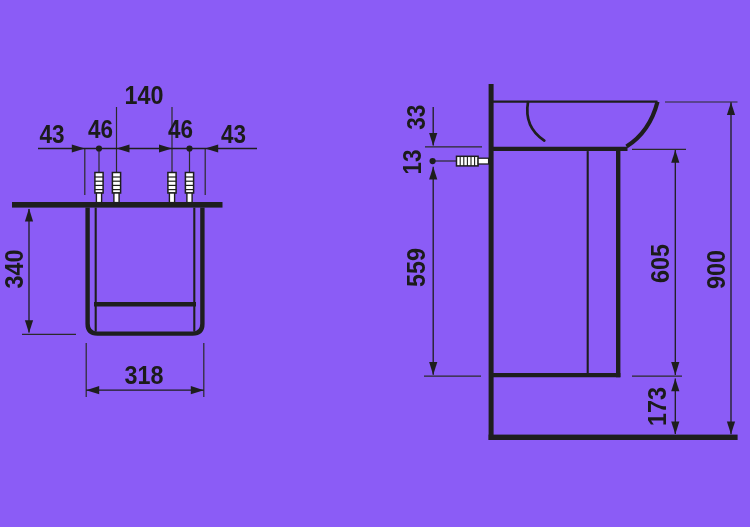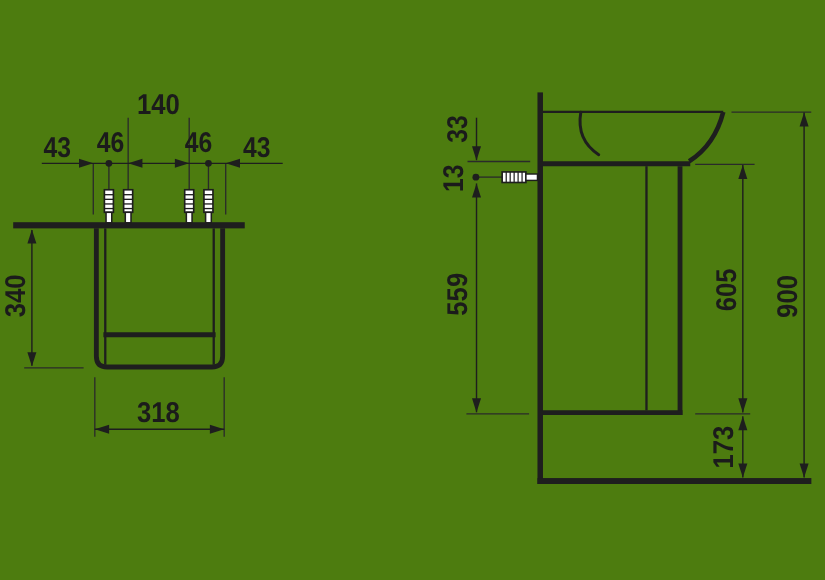--- a/index.html
+++ b/index.html
@@ -3,21 +3,21 @@
 <meta charset="utf-8">
 <style>
   html, body {
     margin: 0;
     padding: 0;
     background: #ffffff;
   }
   .drawing-wrap {
     width: 750px;
     height: 527px;
-    background: #4d7c0f;
+    background: #8b5cf6;
     position: relative;
     overflow: hidden;
   }
   svg text {
     font-family: "Liberation Sans", "DejaVu Sans", sans-serif;
     font-weight: bold;
     font-size: 26px;
     fill: #1b1b1b;
   }
   .ln   { stroke: #1e1e1e; fill: none; }

